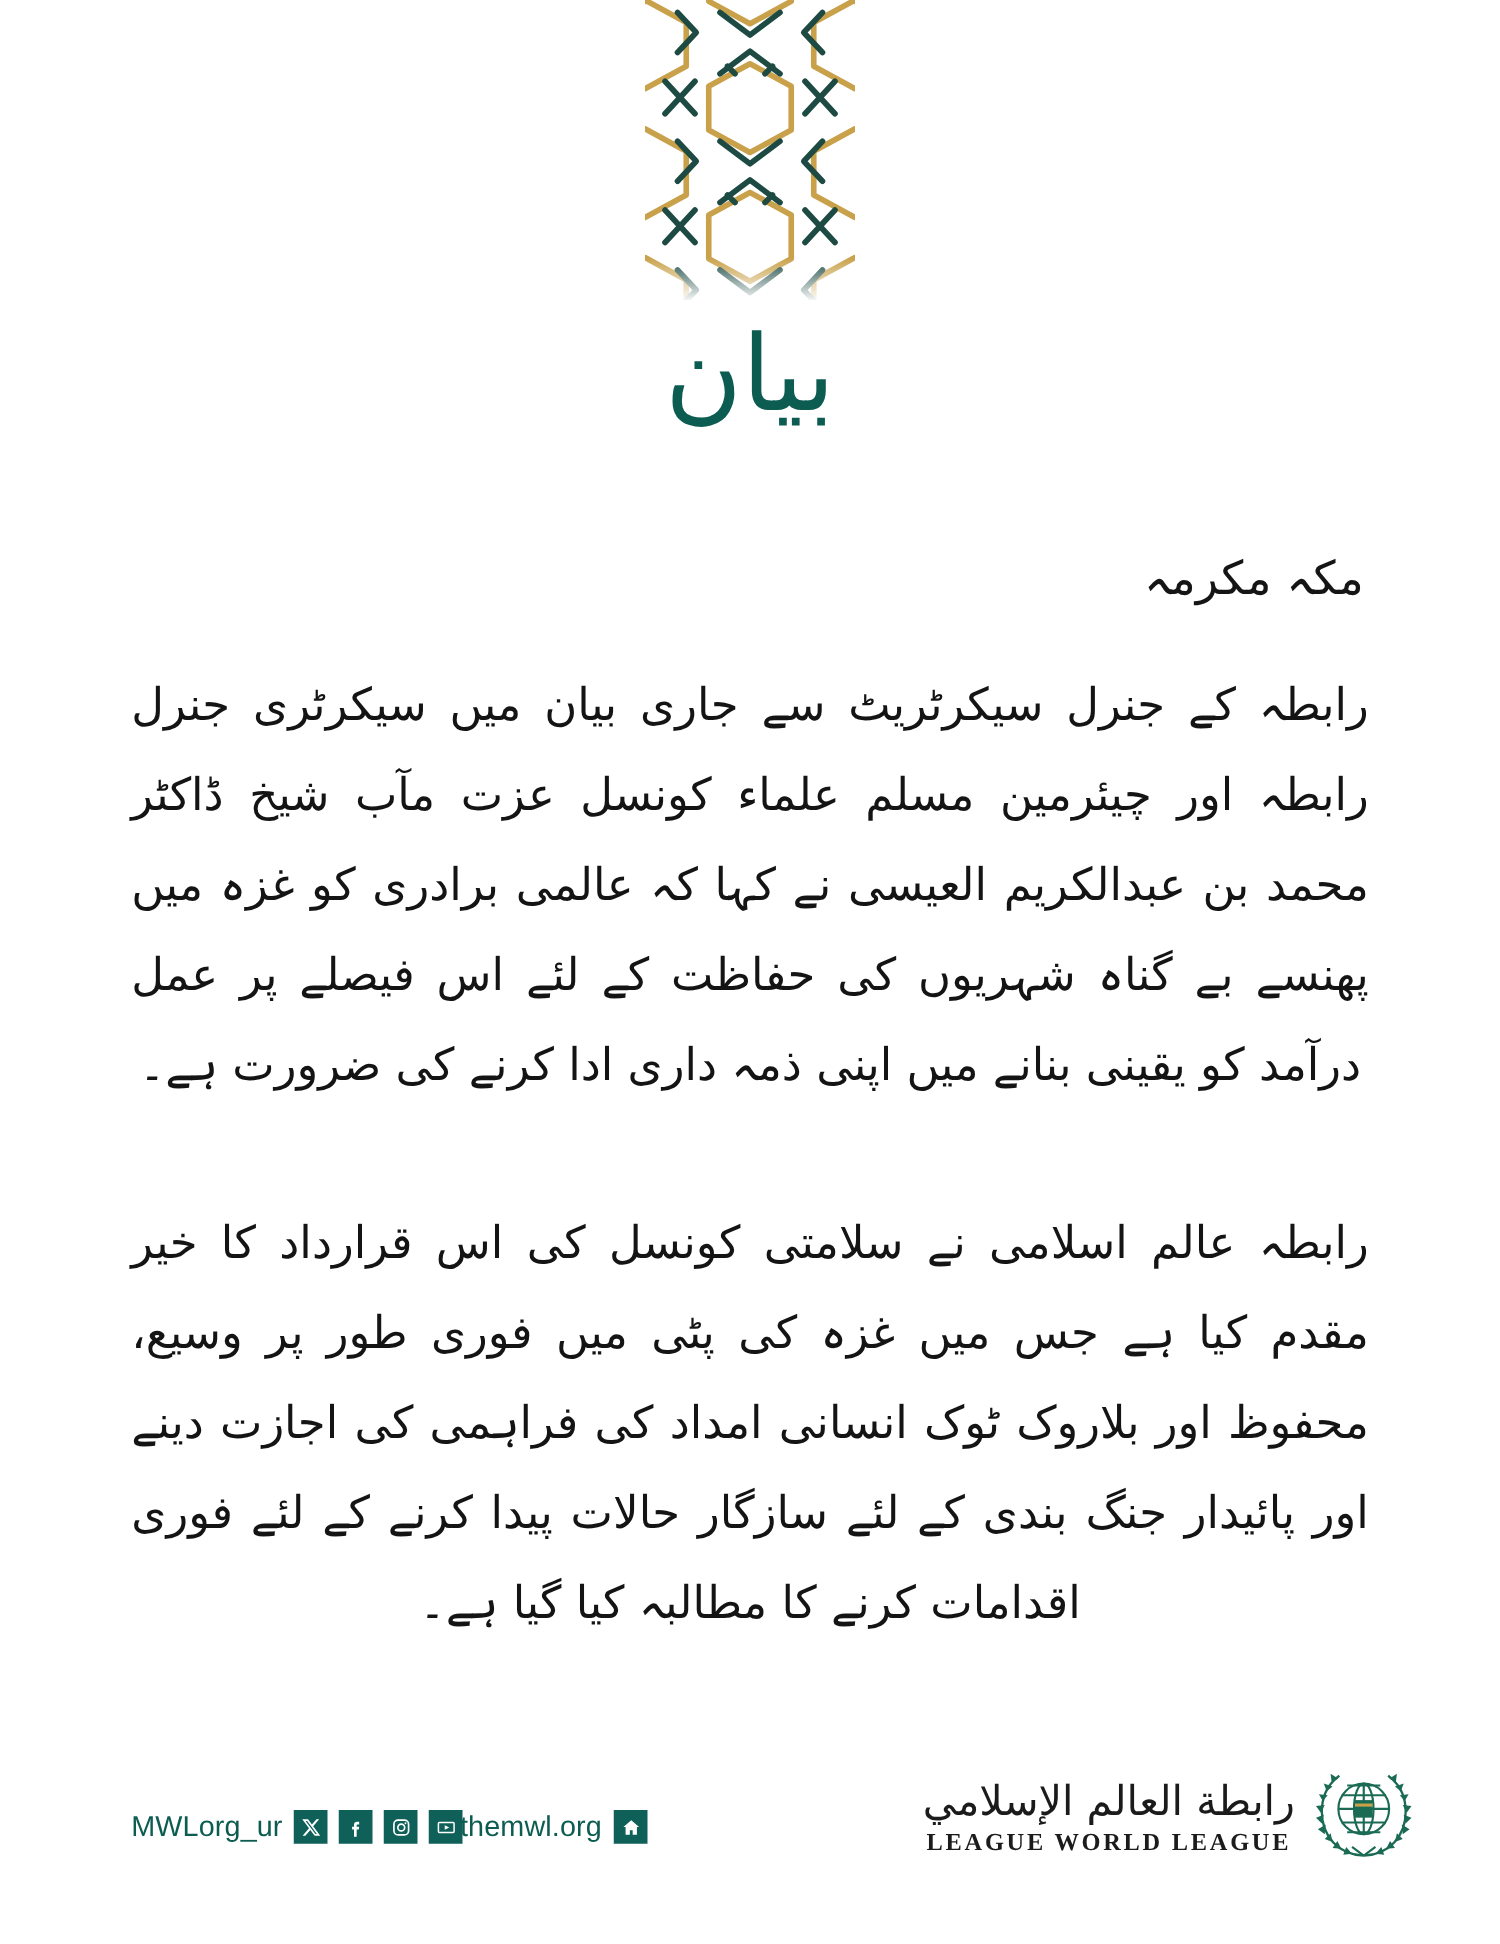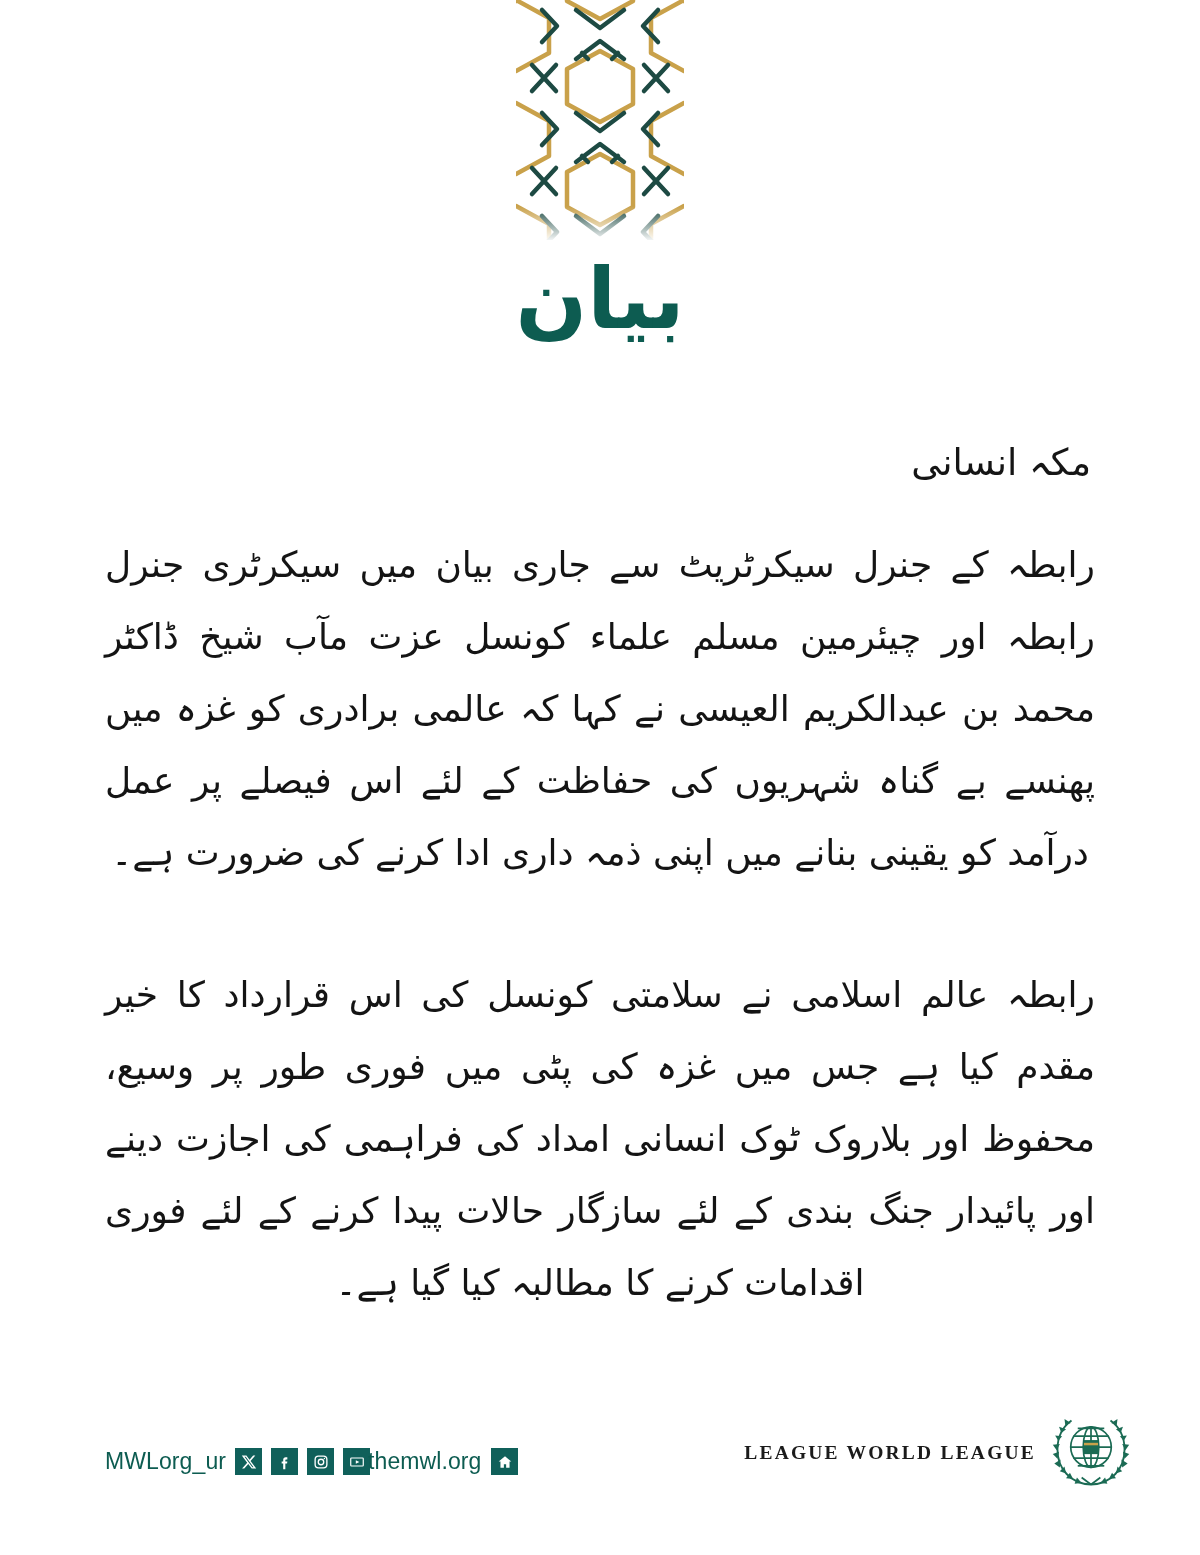--- a/index.html
+++ b/index.html
@@ -40,21 +40,21 @@
     position: absolute;
     top: 243px;
     left: 0;
     width: 1200px;
     text-align: center;
     font-family: "DejaVu Sans", "Liberation Sans", sans-serif;
     font-size: 84px;
     line-height: 1.35;
     color: #0d5c51;
     direction: rtl;
-    font-weight: 700;
+    font-weight: 400;
   }
 
   
   #content {
     position: absolute;
     left: 105px;
     top: 435px;
     width: 990px;
     direction: rtl;
     text-align: right;
@@ -222,21 +222,21 @@
           <line x1="102" y1="190" x2="96" y2="196"></line>
         </g>
       </g>
     </svg>
   </div>
 </div>
 
 <div id="doc-title">بيان</div>
 
 <div id="content">
-  <div class="dateline">مکہ انسانی</div>
+  <div class="dateline">مکہ مکرمہ</div>
   <p class="para">رابطہ کے جنرل سیکرٹریٹ سے جاری بیان میں سیکرٹری جنرل رابطہ اور چیئرمین مسلم علماء کونسل عزت مآب شیخ ڈاکٹر محمد بن عبدالکریم العیسی نے کہا کہ عالمی برادری کو غزہ میں پھنسے بے گناہ شہریوں کی حفاظت کے لئے اس فیصلے پر عمل درآمد کو یقینی بنانے میں اپنی ذمہ داری ادا کرنے کی ضرورت ہے۔</p>
   <p class="para">رابطہ عالم اسلامی نے سلامتی کونسل کی اس قرارداد کا خیر مقدم کیا ہے جس میں غزہ کی پٹی میں فوری طور پر وسیع، محفوظ اور بلاروک ٹوک انسانی امداد کی فراہمی کی اجازت دینے اور پائیدار جنگ بندی کے لئے سازگار حالات پیدا کرنے کے لئے فوری اقدامات کرنے کا مطالبہ کیا گیا ہے۔</p>
 </div>
 
 <div id="footer">
 
   <div id="footer-social">
     <span class="handle-text">MWLorg_ur</span>
 
     <span class="sq-icon">
@@ -271,20 +271,21 @@
     <span class="handle-text">themwl.org</span>
     <span class="sq-icon">
       <svg width="16" height="16" viewBox="0 0 24 24" fill="#ffffff">
         <path d="M12 3.2 2.6 11.3h2.6v9.5h5.1v-5.6h3.4v5.6h5.1v-9.5h2.6L12 3.2z"></path>
       </svg>
     </span>
   </div>
 
   <div id="footer-logo">
     <div id="logo-wordmark">
+      <div class="logo-arabic">رابطة العالم الإسلامي</div>
       <div class="logo-latin">LEAGUE WORLD LEAGUE</div>
     </div>
 
     <span>
       <svg width="78" height="78" viewBox="0 0 100 100">
         <g stroke="#1b6b54" fill="none">
 
           <g stroke-width="2.4">
             <path d="M50 93 C 24 92 7 73 7 48 C 7 32 14 19 25 11"></path>
             <path d="M50 93 C 76 92 93 73 93 48 C 93 32 86 19 75 11"></path>

